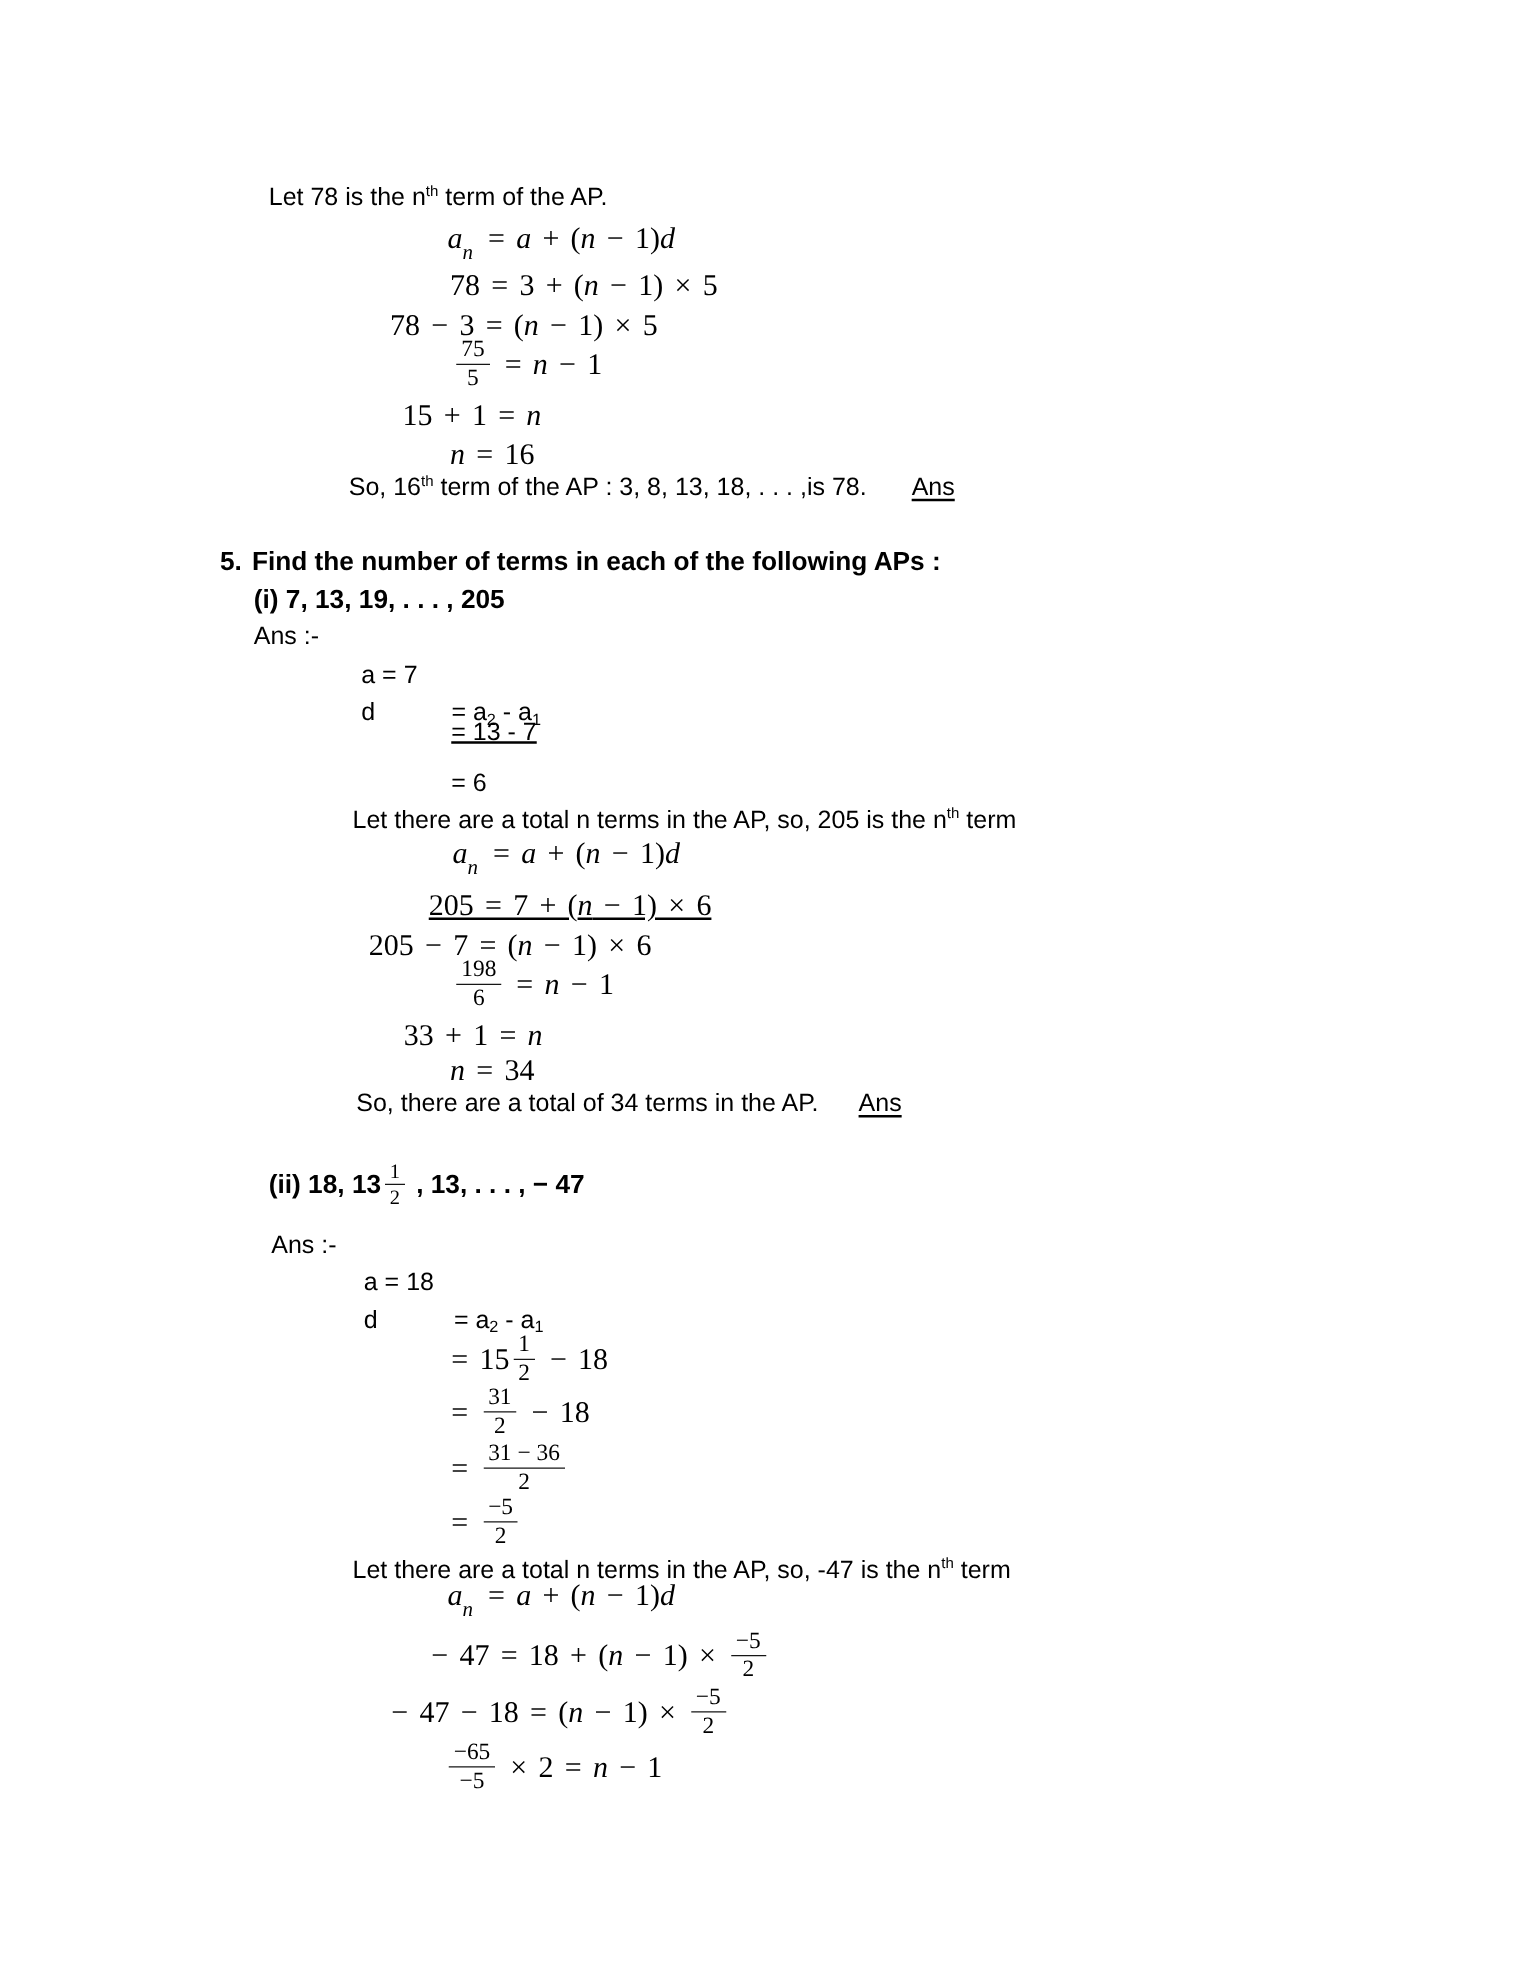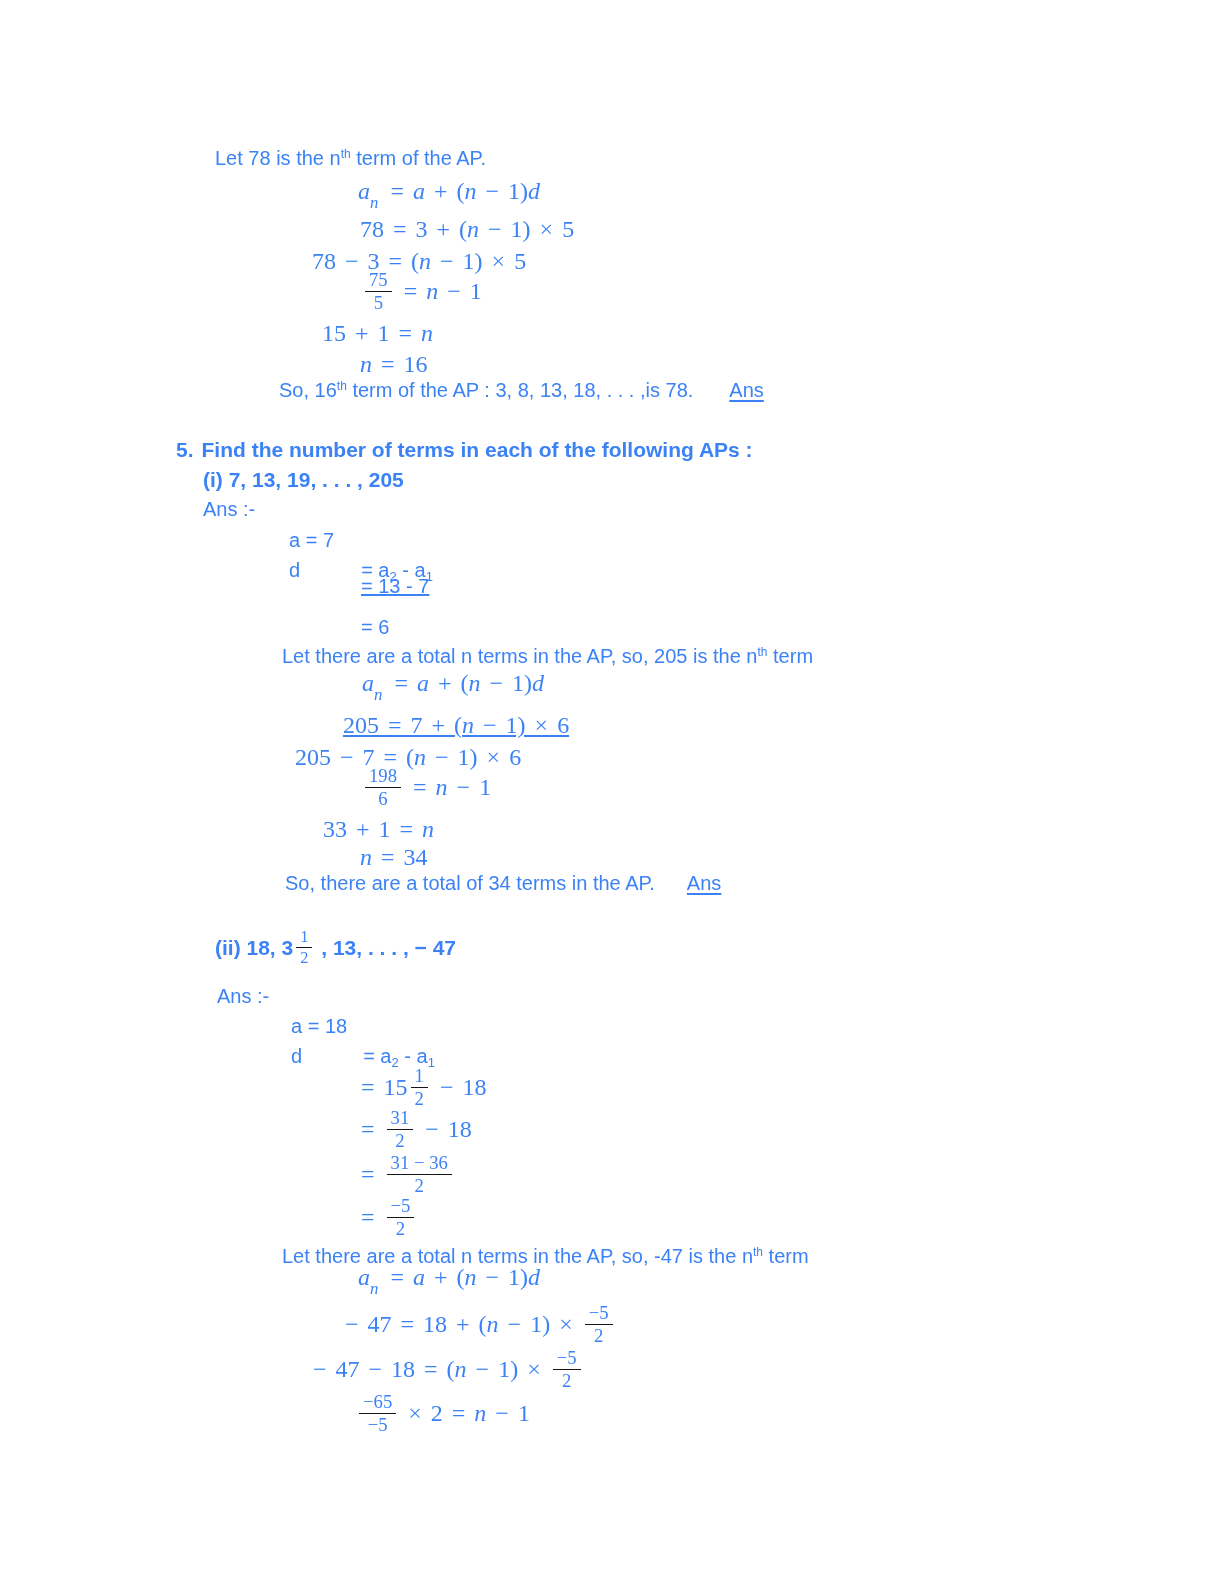--- a/index.html
+++ b/index.html
@@ -11,21 +11,21 @@
     position: relative;
     width: 1224px;
     height: 1584px;
     background: #ffffff;
     overflow: hidden;
     color: #161616;
   }
   .ln {
     position: absolute;
     white-space: pre;
-    color: #3b82f6;
+    color: #000000;
   }
   .sans  { font: 20px/1.3 "Liberation Sans", sans-serif; }
   .sansb { font: 700 21px/1.3 "Liberation Sans", sans-serif; }
   .math  { font: 24px/1.25 "Liberation Serif", serif; word-spacing: 3px; }
   .math .i { font-style: italic; }
   .sup {
     font-size: 0.60em;
     vertical-align: 0.62em;
     letter-spacing: 0;
   }
@@ -96,21 +96,21 @@
         <div class="ln sans" style="left: 282px; top: 643px;"><span>Let there are a total n terms in the AP, so, 205 is the n</span><span class="sup">th</span><span> term</span></div>
         <div class="ln math" style="left: 362px; top: 668px;"><span class="i">a</span><span class="isub">n</span><span> = </span><span class="i">a</span><span> + (</span><span class="i">n</span><span> − 1)</span><span class="i">d</span></div>
         <div class="ln math" style="left: 343px; top: 710px; text-decoration: underline;"><span>205 = 7 + (</span><span class="i">n</span><span> − 1) × 6</span></div>
         <div class="ln math" style="left: 295px; top: 742px;"><span>205 − 7 = (</span><span class="i">n</span><span> − 1) × 6</span></div>
         <div class="ln math" style="left: 362px; top: 768px;"><span class="frac"><span class="fn">198</span><span class="fd">6</span></span><span> = </span><span class="i">n</span><span> − 1</span></div>
         <div class="ln math" style="left: 323px; top: 814px;"><span>33 + 1 = </span><span class="i">n</span></div>
         <div class="ln math" style="left: 360px; top: 842px;"><span class="i">n</span><span> = 34</span></div>
         <div class="ln sans" style="left: 285px; top: 870px;"><span>So, there are a total of 34 terms in the AP.</span><span class="gap" style="width: 32px;"></span><span class="ans">Ans</span></div>
       </div>
       <div>
-        <div class="ln sansb" style="left: 215px; top: 930px;"><span>(ii) 18, 3</span><span class="frac"><span class="fn">1</span><span class="fd">2</span></span><span> , 13, . . . , − 47</span></div>
+        <div class="ln sansb" style="left: 215px; top: 930px;"><span>(ii) 18, 13</span><span class="frac"><span class="fn">1</span><span class="fd">2</span></span><span> , 13, . . . , − 47</span></div>
         <div class="ln sans" style="left: 217px; top: 983px;"><span>Ans :-</span></div>
         <div class="ln sans" style="left: 291px; top: 1013px;"><span>a = 18</span></div>
         <div class="ln sans" style="left: 291px; top: 1043px;"><span>d</span><span class="gap" style="width: 61px;"></span><span>= a</span><span class="sub">2</span><span> - a</span><span class="sub">1</span></div>
         <div class="ln math" style="left: 361px; top: 1068px;"><span>= 15</span><span class="frac"><span class="fn">1</span><span class="fd">2</span></span><span> − 18</span></div>
         <div class="ln math" style="left: 361px; top: 1110px;"><span>= </span><span class="frac"><span class="fn">31</span><span class="fd">2</span></span><span> − 18</span></div>
         <div class="ln math" style="left: 361px; top: 1155px;"><span>= </span><span class="frac"><span class="fn">31 − 36</span><span class="fd">2</span></span></div>
         <div class="ln math" style="left: 361px; top: 1198px;"><span>= </span><span class="frac"><span class="fn">−5</span><span class="fd">2</span></span></div>
         <div class="ln sans" style="left: 282px; top: 1243px;"><span>Let there are a total n terms in the AP, so, -47 is the n</span><span class="sup">th</span><span> term</span></div>
         <div class="ln math" style="left: 358px; top: 1262px;"><span class="i">a</span><span class="isub">n</span><span> = </span><span class="i">a</span><span> + (</span><span class="i">n</span><span> − 1)</span><span class="i">d</span></div>
         <div class="ln math" style="left: 345px; top: 1305px;"><span>− 47 = 18 + (</span><span class="i">n</span><span> − 1) × </span><span class="frac"><span class="fn">−5</span><span class="fd">2</span></span></div>

